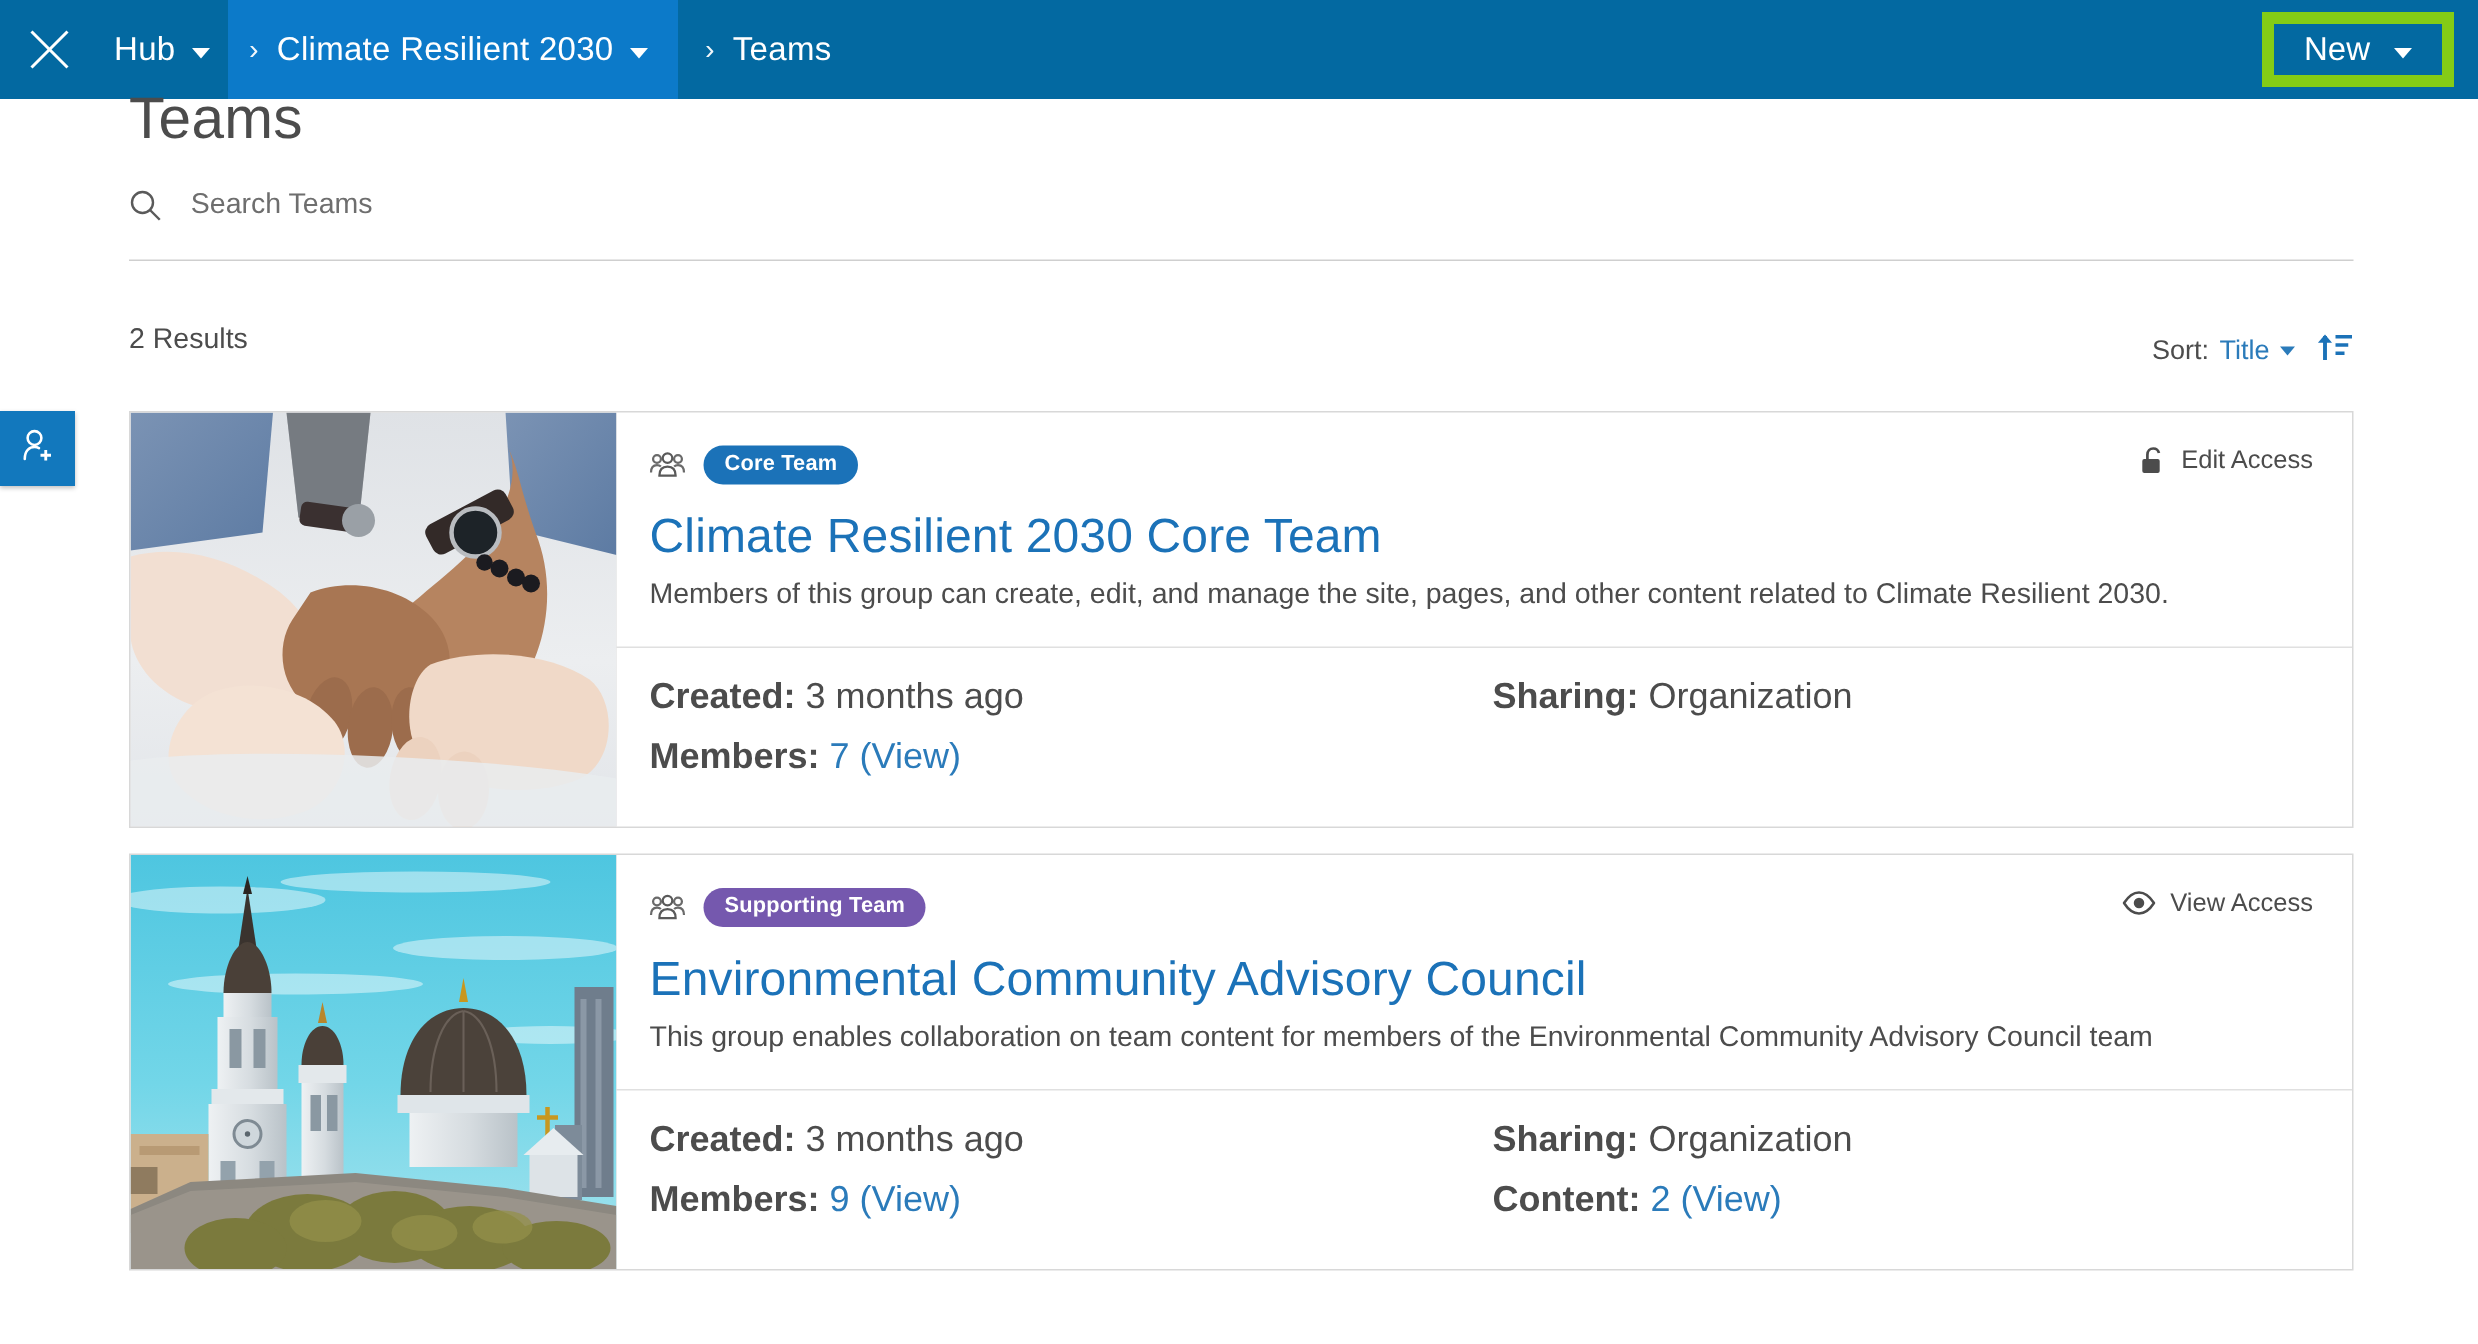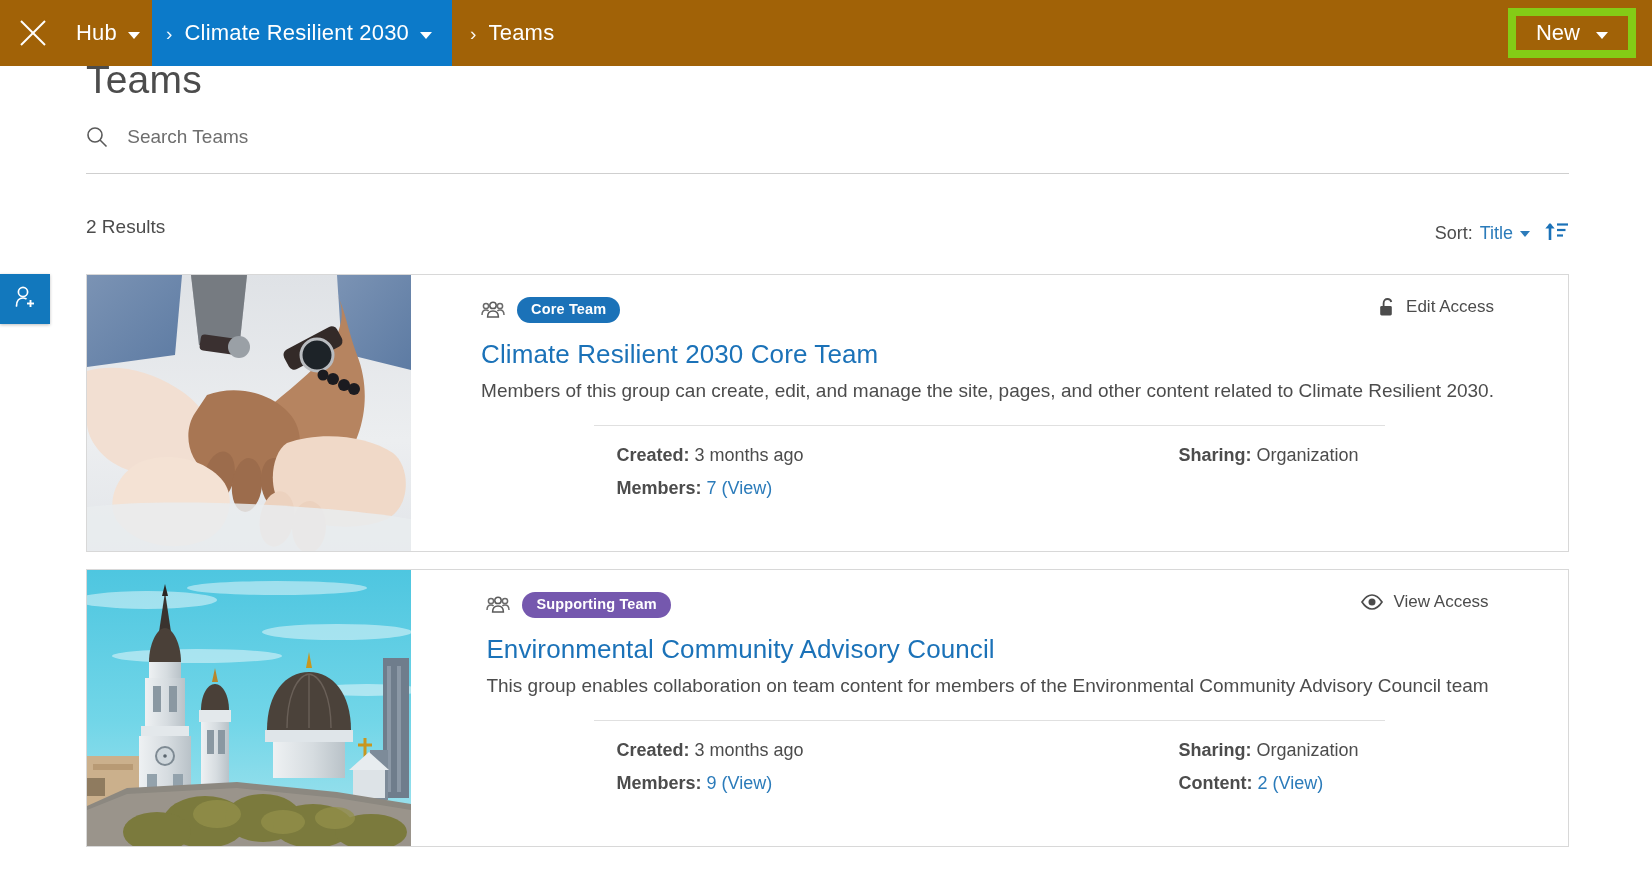--- a/index.html
+++ b/index.html
@@ -11,21 +11,21 @@
     font-family: "Liberation Sans", sans-serif;
     overflow: hidden;
   }
 
   
   .topbar {
     position: absolute;
     top: 0; left: 0;
     width: 1652px;
     height: 66px;
-    background: #a16207;
+    background: #0369a1;
     display: flex;
     align-items: stretch;
   }
   .close-btn {
     width: 66px;
     height: 66px;
     display: flex;
     align-items: center;
     justify-content: center;
     flex: 0 0 auto;
@@ -190,21 +190,21 @@
   }
   .card-thumb {
     width: 324px;
     flex: 0 0 324px;
     position: relative;
     overflow: hidden;
     background: #d9d9d9;
   }
   .card-thumb svg { display: block; width: 100%; height: 100%; }
 
-  .card-body { flex: 1 1 auto; display: flex; flex-direction: column; min-width: 0; align-items: center; }
+  .card-body { flex: 1 1 auto; display: flex; flex-direction: column; min-width: 0; }
 
   .card-main { padding: 22px 26px 20px 22px; position: relative; }
 
   .badge-row { display: flex; align-items: center; height: 26px; }
   .group-icon { margin-right: 12px; display: flex; align-items: center; }
   .badge {
     border-radius: 13px;
     color: #ffffff;
     font-size: 14.5px;
     font-weight: 700;
@@ -220,39 +220,39 @@
     top: 22px;
     display: flex;
     align-items: center;
     font-size: 17px;
     color: #4c4c4c;
   }
   .access .ic { margin-right: 10px; display: flex; align-items: center; }
 
   .card-title {
     margin-top: 16px;
-    font-size: 26px;
+    font-size: 32px;
     color: #1b72b8;
     font-weight: 400;
     cursor: pointer;
     letter-spacing: .1px;
   }
   .card-desc {
     margin-top: 8px;
     font-size: 19px;
     line-height: 1.42;
     color: #4c4c4c;
     max-width: 1085px;
   }
 
   .card-meta {
     border-top: 1px solid #e0e0e0;
     padding: 19px 26px 20px 22px;
     display: flex;
-    font-size: 18px;
+    font-size: 24px;
     color: #4c4c4c;
   }
   .meta-col { width: 562px; flex: 0 0 auto; }
   .meta-col.second { width: auto; }
   .meta-line { margin-bottom: 12px; white-space: nowrap; }
   .meta-line:last-child { margin-bottom: 0; }
   .meta-key { font-weight: 700; }
   .meta-link { color: #2b7bba; cursor: pointer; }
 </style>
 </head>

